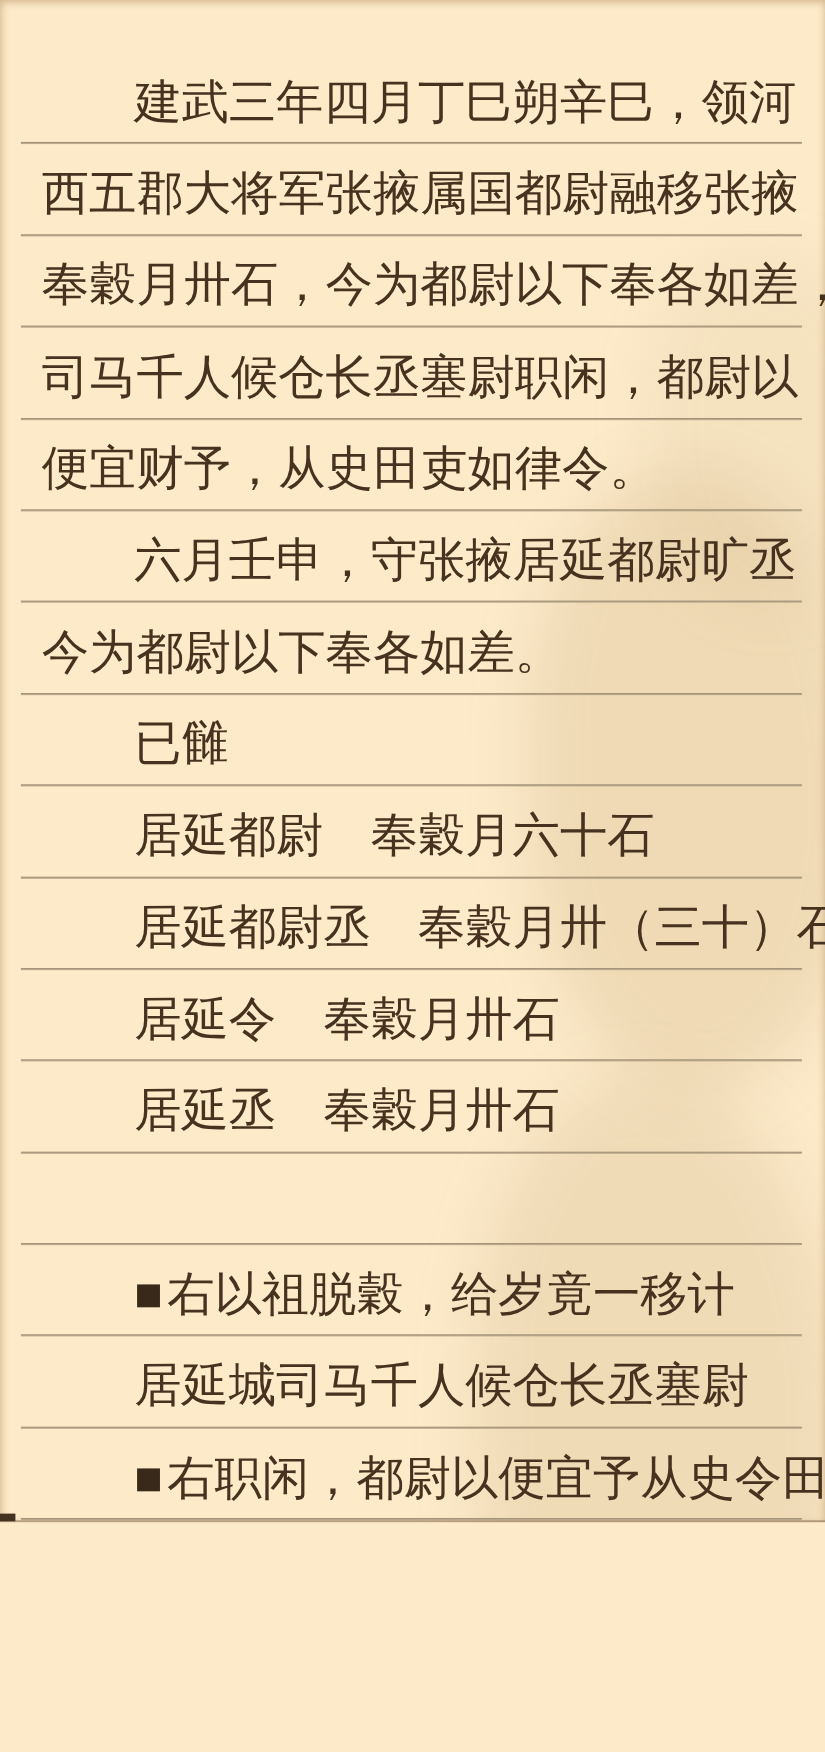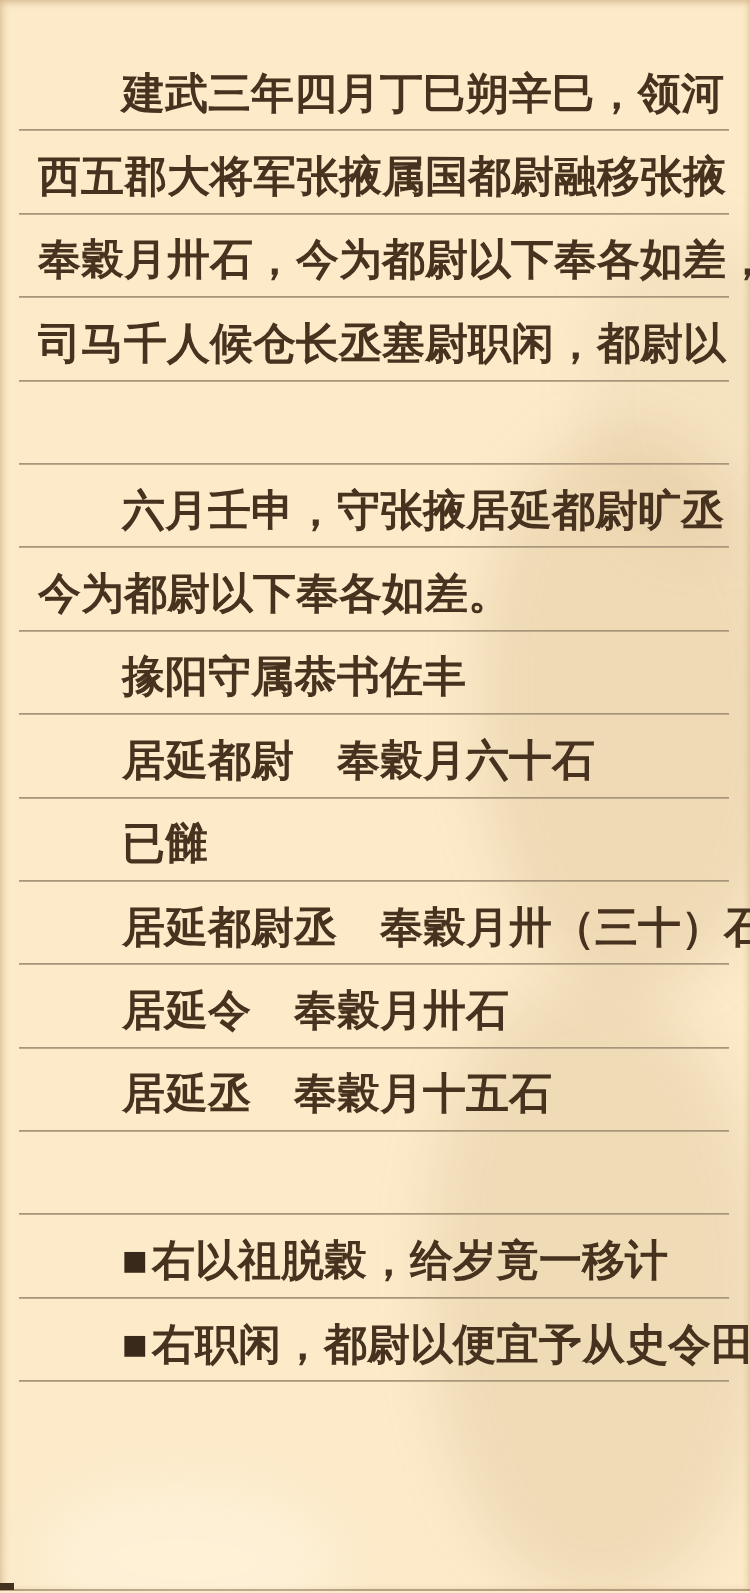--- a/index.html
+++ b/index.html
@@ -2,26 +2,25 @@
 <html><head>
 <meta charset="utf-8">
 <style>
   html,body{margin:0;padding:0;}
   body{
     width:750px;height:1593px;overflow:hidden;
     background:#fceac9;
     font-family:"Liberation Serif","DejaVu Serif",serif;
   }
   .page{
-    position:relative;width:750px;height:1591px;background:#fceac9;
+    position:relative;width:750px;height:1384px;background:#fceac9;
     box-shadow: inset 0 3px 7px rgba(170,130,80,.28),
                 inset 3px 0 7px rgba(170,130,80,.20),
                 inset -2px 0 6px rgba(170,130,80,.12);
     overflow:hidden;
-    font-weight:bold;
   }
   
   .wash{position:absolute;filter:blur(26px);border-radius:45% 55% 50% 50%;}
   .wash-a{left:480px;top:430px;width:310px;height:560px;background:rgba(188,156,104,.20);}
   .wash-b{left:430px;top:980px;width:340px;height:620px;background:rgba(188,156,104,.18);}
   .wash-c{left:590px;top:230px;width:220px;height:320px;background:rgba(188,156,104,.10);}
   .wash-d{left:40px;top:1480px;width:300px;height:160px;background:rgba(255,248,228,.5);}
 
   .content{position:absolute;left:0;top:0;right:0;padding-top:48px;}
   .row{
@@ -67,73 +66,74 @@
       <p class="line flush"><span>奉穀月卅石，今为都尉以下奉各如差，</span></p>
       <div class="sep"></div>
     </div>
 
     <div class="row">
       <p class="line flush"><span>司马千人候仓长丞塞尉职闲，都尉以</span></p>
       <div class="sep"></div>
     </div>
 
     <div class="row">
+      <p class="line flush"><span>便宜财予，从史田吏如律令。</span></p>
       <div class="sep"></div>
     </div>
 
     <div class="row">
       <p class="line indent"><span>六月壬申，守张掖居延都尉旷丞</span></p>
       <div class="sep"></div>
     </div>
 
 
     <div class="row">
       <p class="line flush"><span>今为都尉以下奉各如差。</span></p>
       <div class="sep"></div>
     </div>
 
+
     <div class="row">
-      <p class="line indent"><span>掾阳守属恭书佐丰</span></p>
+      <p class="line indent"><span>已雠</span></p>
       <div class="sep"></div>
     </div>
 
     <div class="row">
       <p class="line indent"><span>居延都尉　奉穀月六十石</span></p>
-      <div class="sep"></div>
-    </div>
-
-    <div class="row">
-      <p class="line indent"><span>已雠</span></p>
       <div class="sep"></div>
     </div>
 
     <div class="row">
       <p class="line indent"><span>居延都尉丞　奉穀月卅（三十）石</span></p>
       <div class="sep"></div>
     </div>
 
     <div class="row">
       <p class="line indent"><span>居延令　奉穀月卅石</span></p>
       <div class="sep"></div>
     </div>
 
     <div class="row">
-      <p class="line indent"><span>居延丞　奉穀月十五石</span></p>
+      <p class="line indent"><span>居延丞　奉穀月卅石</span></p>
       <div class="sep"></div>
     </div>
 
     <div class="row">
       <div class="sep"></div>
     </div>
 
     <div class="row">
       <p class="line indent"><span class="sq">■</span><span>右以祖脱穀，给岁竟一移计</span></p>
       <div class="sep"></div>
     </div>
 
+    <div class="row">
+      <p class="line indent"><span>居延城司马千人候仓长丞塞尉</span></p>
+      <div class="sep"></div>
+    </div>
 
     <div class="row">
       <p class="line indent"><span class="sq">■</span><span>右职闲，都尉以便宜予从史令田</span></p>
       <div class="sep"></div>
     </div>
 
   </div>
 
   <div class="edge-bottom"></div>
   <div class="corner-mark"></div>

